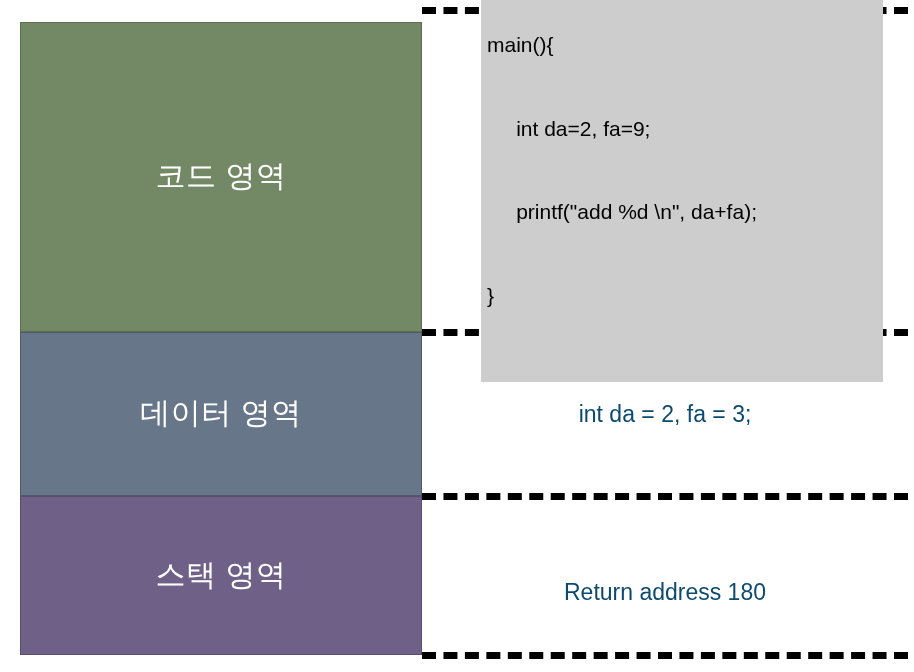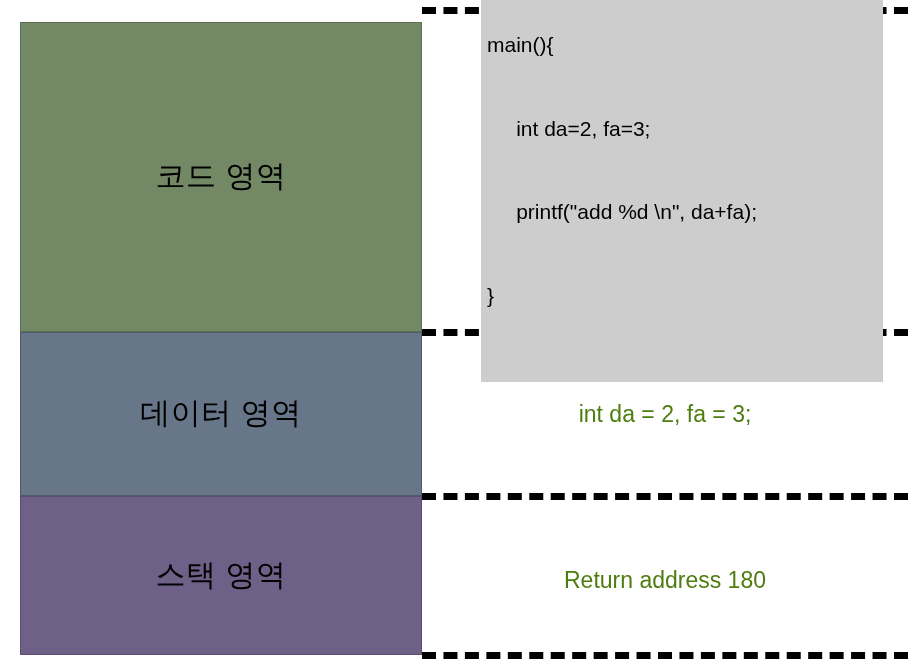--- a/index.html
+++ b/index.html
@@ -22,21 +22,21 @@
 
   
   .mem-block {
     position: absolute;
     left: 20px;
     width: 402px;
     box-sizing: border-box;
     display: flex;
     align-items: center;
     justify-content: center;
-    color: #000000;
+    color: #ffffff;
     font-size: 30px;
     font-weight: 400;
     letter-spacing: 0.5px;
     line-height: 1.2;
     text-rendering: geometricPrecision;
   }
   .mem-block .mem-label {
     display: block;
     text-align: center;
     white-space: nowrap;
@@ -78,21 +78,21 @@
     position: absolute;
     left: 422px;
     width: 486px;
     box-sizing: border-box;
     display: flex;
     align-items: center;
     justify-content: center;
   }
   #detail-code  { top: 14px;  height: 315px; padding-left: 20px; }
   #detail-data  { top: 336px; height: 157px; }
-  #detail-stack { top: 504px; height: 152px; }
+  #detail-stack { top: 516px; height: 152px; }
 
   
   #code-card {
     background: #cdcdcd;
     width: 402px;
     margin-left: 14px;
     padding: 14px 10px 16px 6px;
     box-sizing: border-box;
     font-family: "Liberation Sans", sans-serif;
     font-size: 21px;
@@ -100,21 +100,21 @@
     color: #000000;
     white-space: pre;
   }
   .code-line {
     display: block;
     white-space: pre;
   }
 
   .detail-text {
     font-size: 23px;
-    color: #4d7c0f;
+    color: #0c4a6e;
     white-space: nowrap;
     text-align: center;
   }
 </style>
 </head>
 <body>
 
 <div id="diagram">
 
   <div class="mem-block" id="block-code">
@@ -130,21 +130,21 @@
   </div>
 
   <div class="dash-line" id="dash-top"></div>
   <div class="dash-line" id="dash-mid-1"></div>
   <div class="dash-line" id="dash-mid-2"></div>
   <div class="dash-line" id="dash-bottom"></div>
 
   <div class="detail-row" id="detail-code">
     <div id="code-card">
       <span class="code-line">main(){</span>
-      <span class="code-line">     int da=2, fa=3;</span>
+      <span class="code-line">     int da=2, fa=9;</span>
       <span class="code-line">     printf("add %d \n", da+fa);</span>
       <span class="code-line">}</span>
     </div>
   </div>
 
   <div class="detail-row" id="detail-data">
     <span class="detail-text">int da = 2, fa = 3;</span>
   </div>
 
   <div class="detail-row" id="detail-stack">

